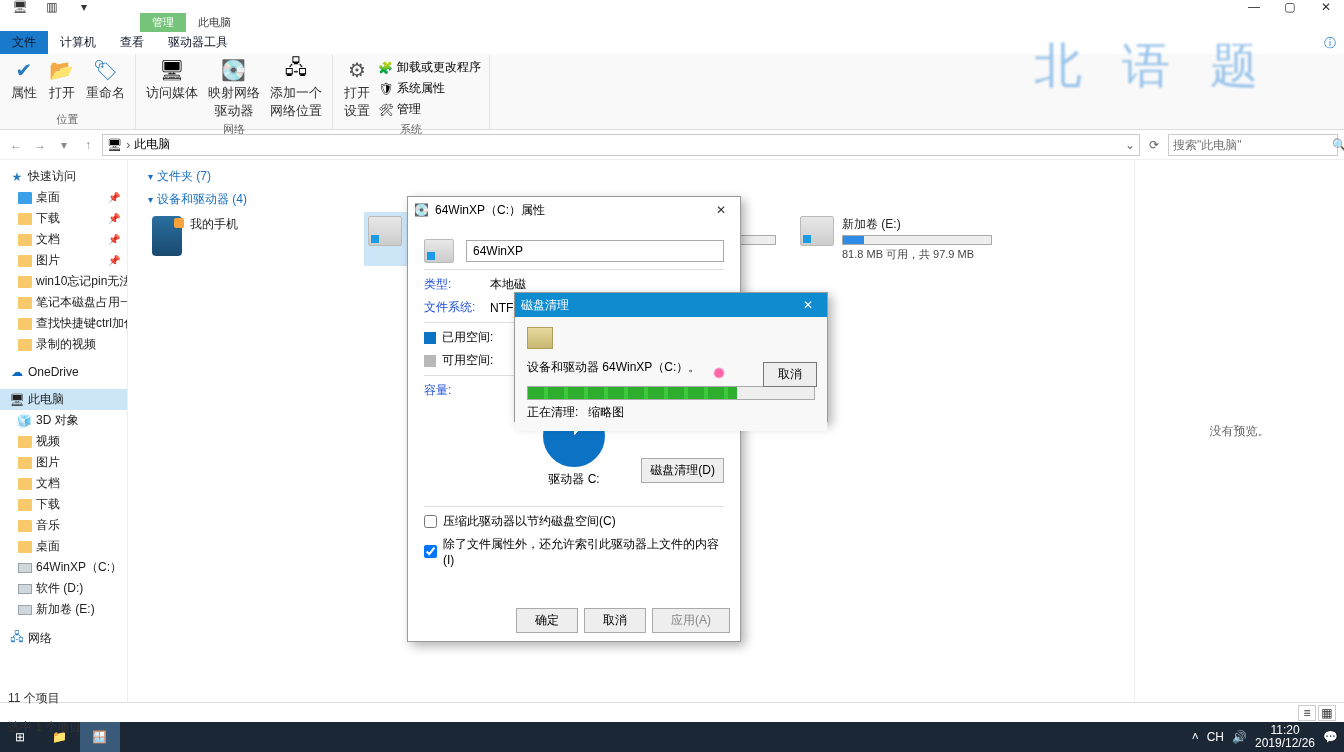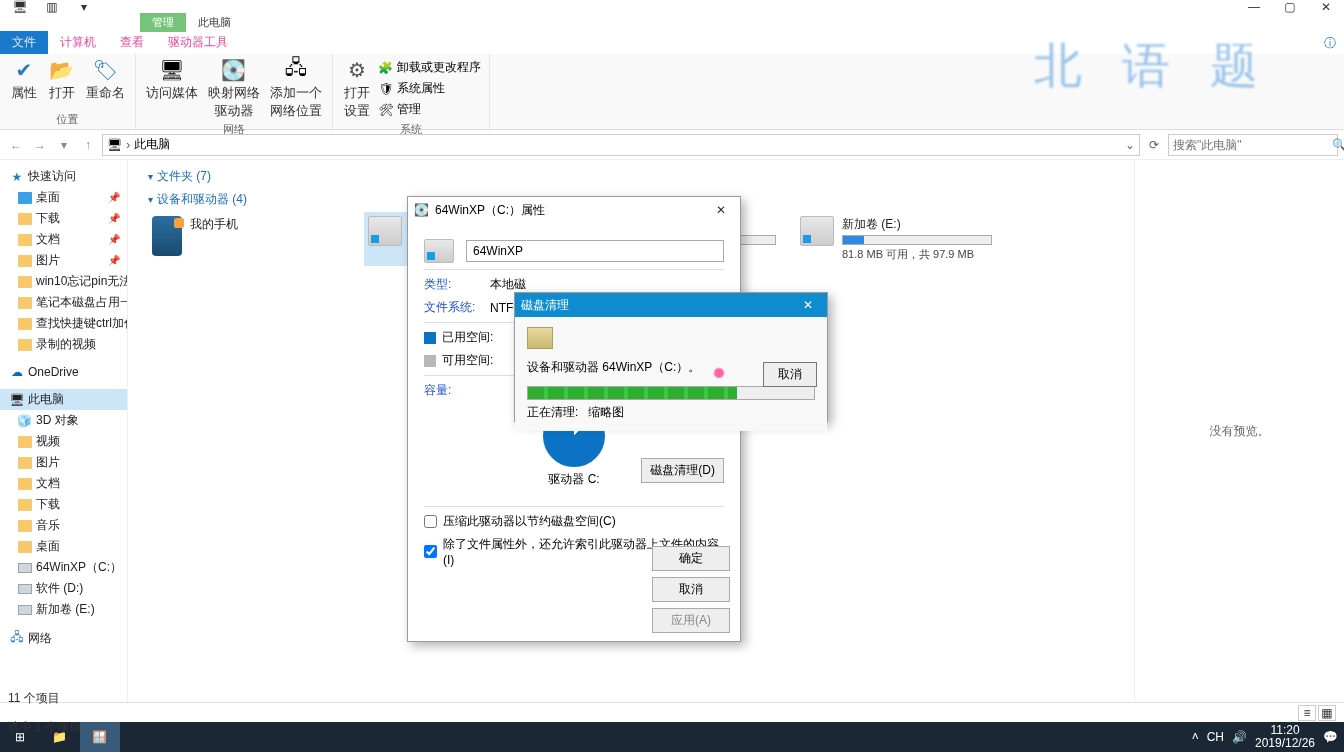--- a/index.html
+++ b/index.html
@@ -12,22 +12,22 @@
 .titlebar-right { display: flex; }
 .tb-btn { width: 36px; height: 14px; display:flex; align-items:center; justify-content:center; color:#333; }
 
 
 .toptabs { height: 18px; display:flex; align-items:flex-end; padding-left: 140px; gap: 0; }
 .toptab { padding: 2px 12px; color:#444; font-size:11px; }
 .toptab.active { background:#76c47a; color:#fff; }
 
 
 .ribbon-tabs { height: 22px; background:#fff; display:flex; align-items:flex-end; padding-left: 0; border-bottom: none; }
-.rtab { padding: 3px 12px; font-size:12px; color:#ec4899; }
-.rtab.active { background:#1979ca; color:#e5e5e5;margin-top:24px; }
+.rtab { padding: 3px 12px; font-size:12px; color:#0f172a; }
+.rtab.active { background:#1979ca; color:#0f172a;margin-top:24px; }
 
 
 .ribbon { height: 76px; background:#f9f9f9; border-bottom:1px solid #ddd; display:flex; }
 .rgroup { border-right:1px solid #e5e5e5; padding: 2px 6px; display:flex; flex-direction:column; justify-content:space-between; }
 .rgroup .ritems { display:flex; gap:2px; }
 .ritem { display:flex; flex-direction:column; align-items:center; justify-content:flex-start; padding: 2px 4px; min-width: 36px; }
 .ritem .ricon { width:24px; height:24px; margin-bottom:2px; display:flex; align-items:center; justify-content:center; font-size:20px; }
 .ritem .rlbl { font-size:13px; color:#333; text-align:center; white-space:nowrap; }
 .rgroup .rgrouplbl { text-align:center; font-size:11px; color:#666; }
 .rsmall { display:flex; align-items:center; gap:4px; padding:1px 2px; font-size:11px; }
@@ -95,21 +95,21 @@
 .dlg-body { padding:10px 16px; background:#fff; }
 .dlg-row { display:flex; align-items:center; margin:6px 0; font-size:12px; }
 .dlg-row .k { width:66px; color:#1d4ed8; }
 .dlg-row input { flex:1; border:1px solid #aaa; padding:3px 6px; font-size:12px; }
 .sw { width:12px; height:12px; margin-right:6px; }
 .pie { width:62px; height:62px; border-radius:50%; background: conic-gradient(#fff 0 40deg, #0c72c4 40deg 360deg); margin: 6px auto 4px; border: 4px solid #0c72c4; }
 .piecap { text-align:center; font-size:12px; }
 .dclean { float:right; margin-top:-30px; padding:3px 8px; border:1px solid #aaa; background:#eee; font-size:12px; }
 .chk { display:flex; align-items:center; gap:6px; font-size:12px; margin:6px 0; }
 .chk input { width:13px; height:13px; }
-.dlg-foot { position:absolute; bottom:8px; right:10px; display:flex; gap:6px;flex-direction:column; }
+.dlg-foot { position:absolute; bottom:8px; right:10px; display:flex; gap:6px; }
 .dbtn { padding:3px 18px; border:1px solid #aaa; background:#eee; font-size:12px; }
 .dbtn.disabled { color:#888; }
 
 
 .dlg.clean { left:514px; top:292px; width:314px; height:130px; background:#f8f8f8; }
 .clean .dlg-title { background:#0f8bd0; color:#fff; height:24px; }
 .clean .dlg-title .x { color:#fff; }
 .clean .dlg-body { padding:10px 12px; font-size:12px; background:#f8f8f8; }
 .clean .msg { display:flex; gap:8px; align-items:flex-start; }
 .clean .cicon { width:26px; height:22px; background:linear-gradient(#e8d9a0,#c8b870); border:1px solid #b0a060; }

